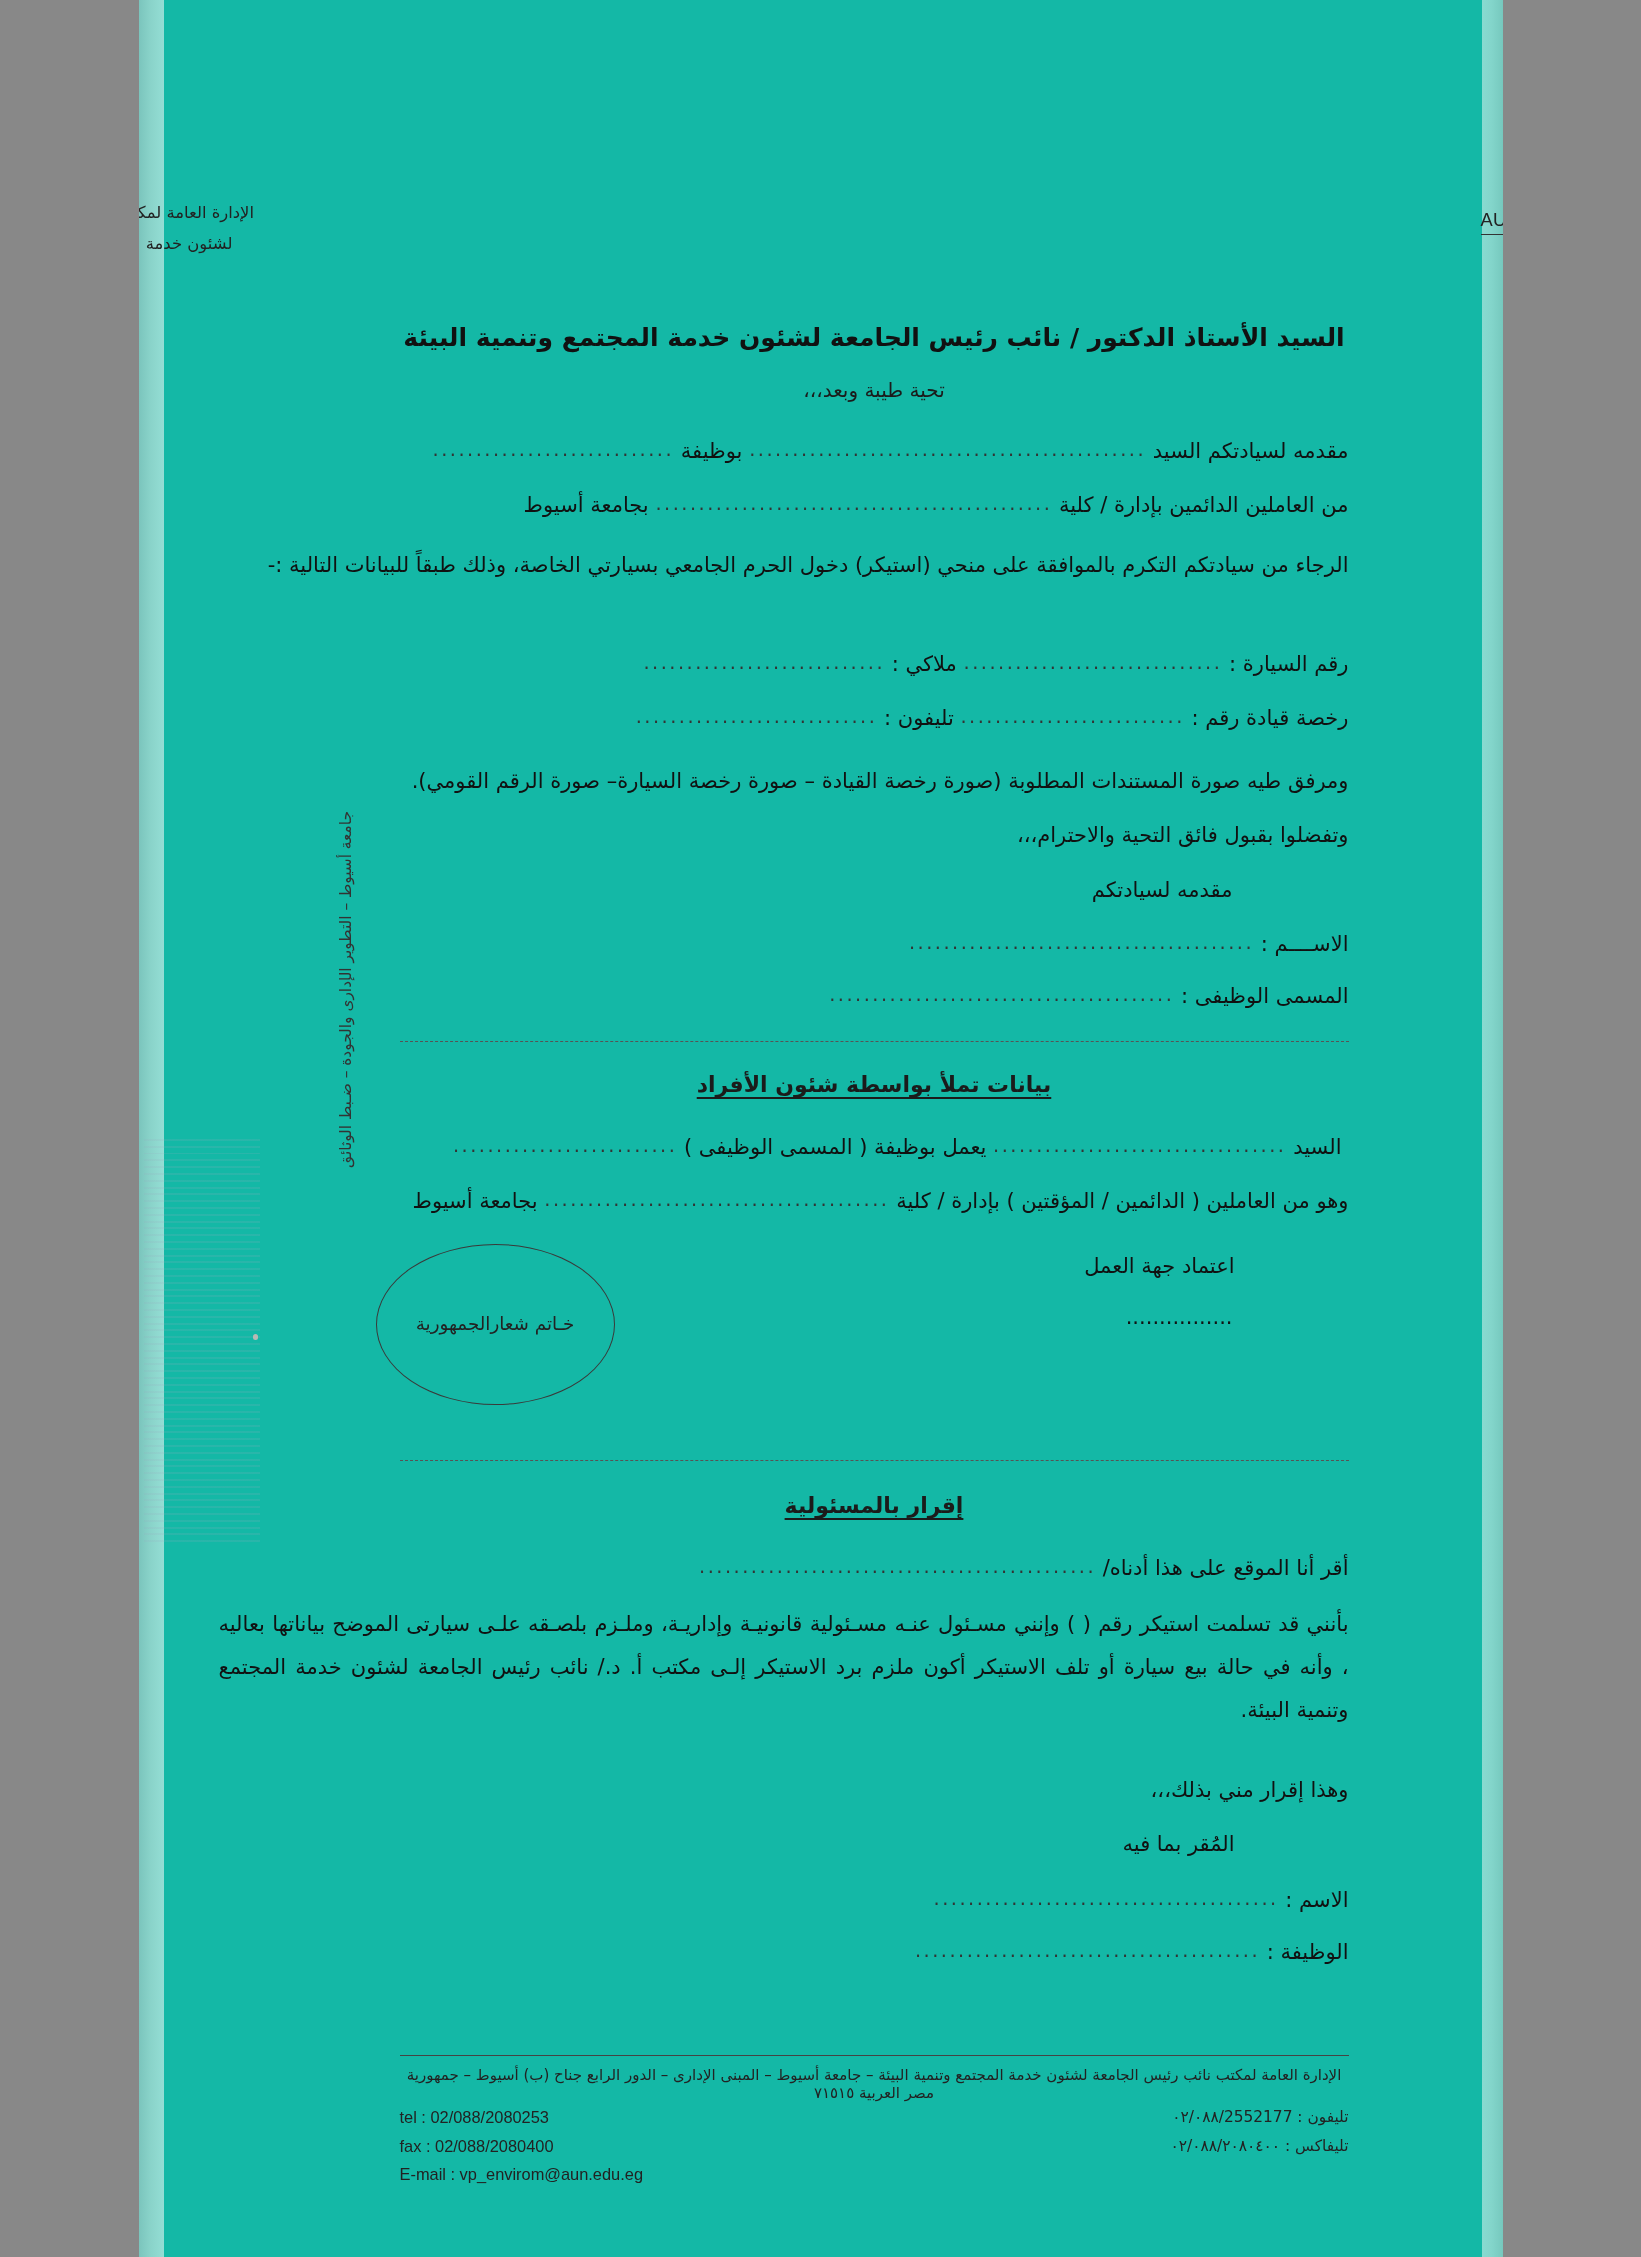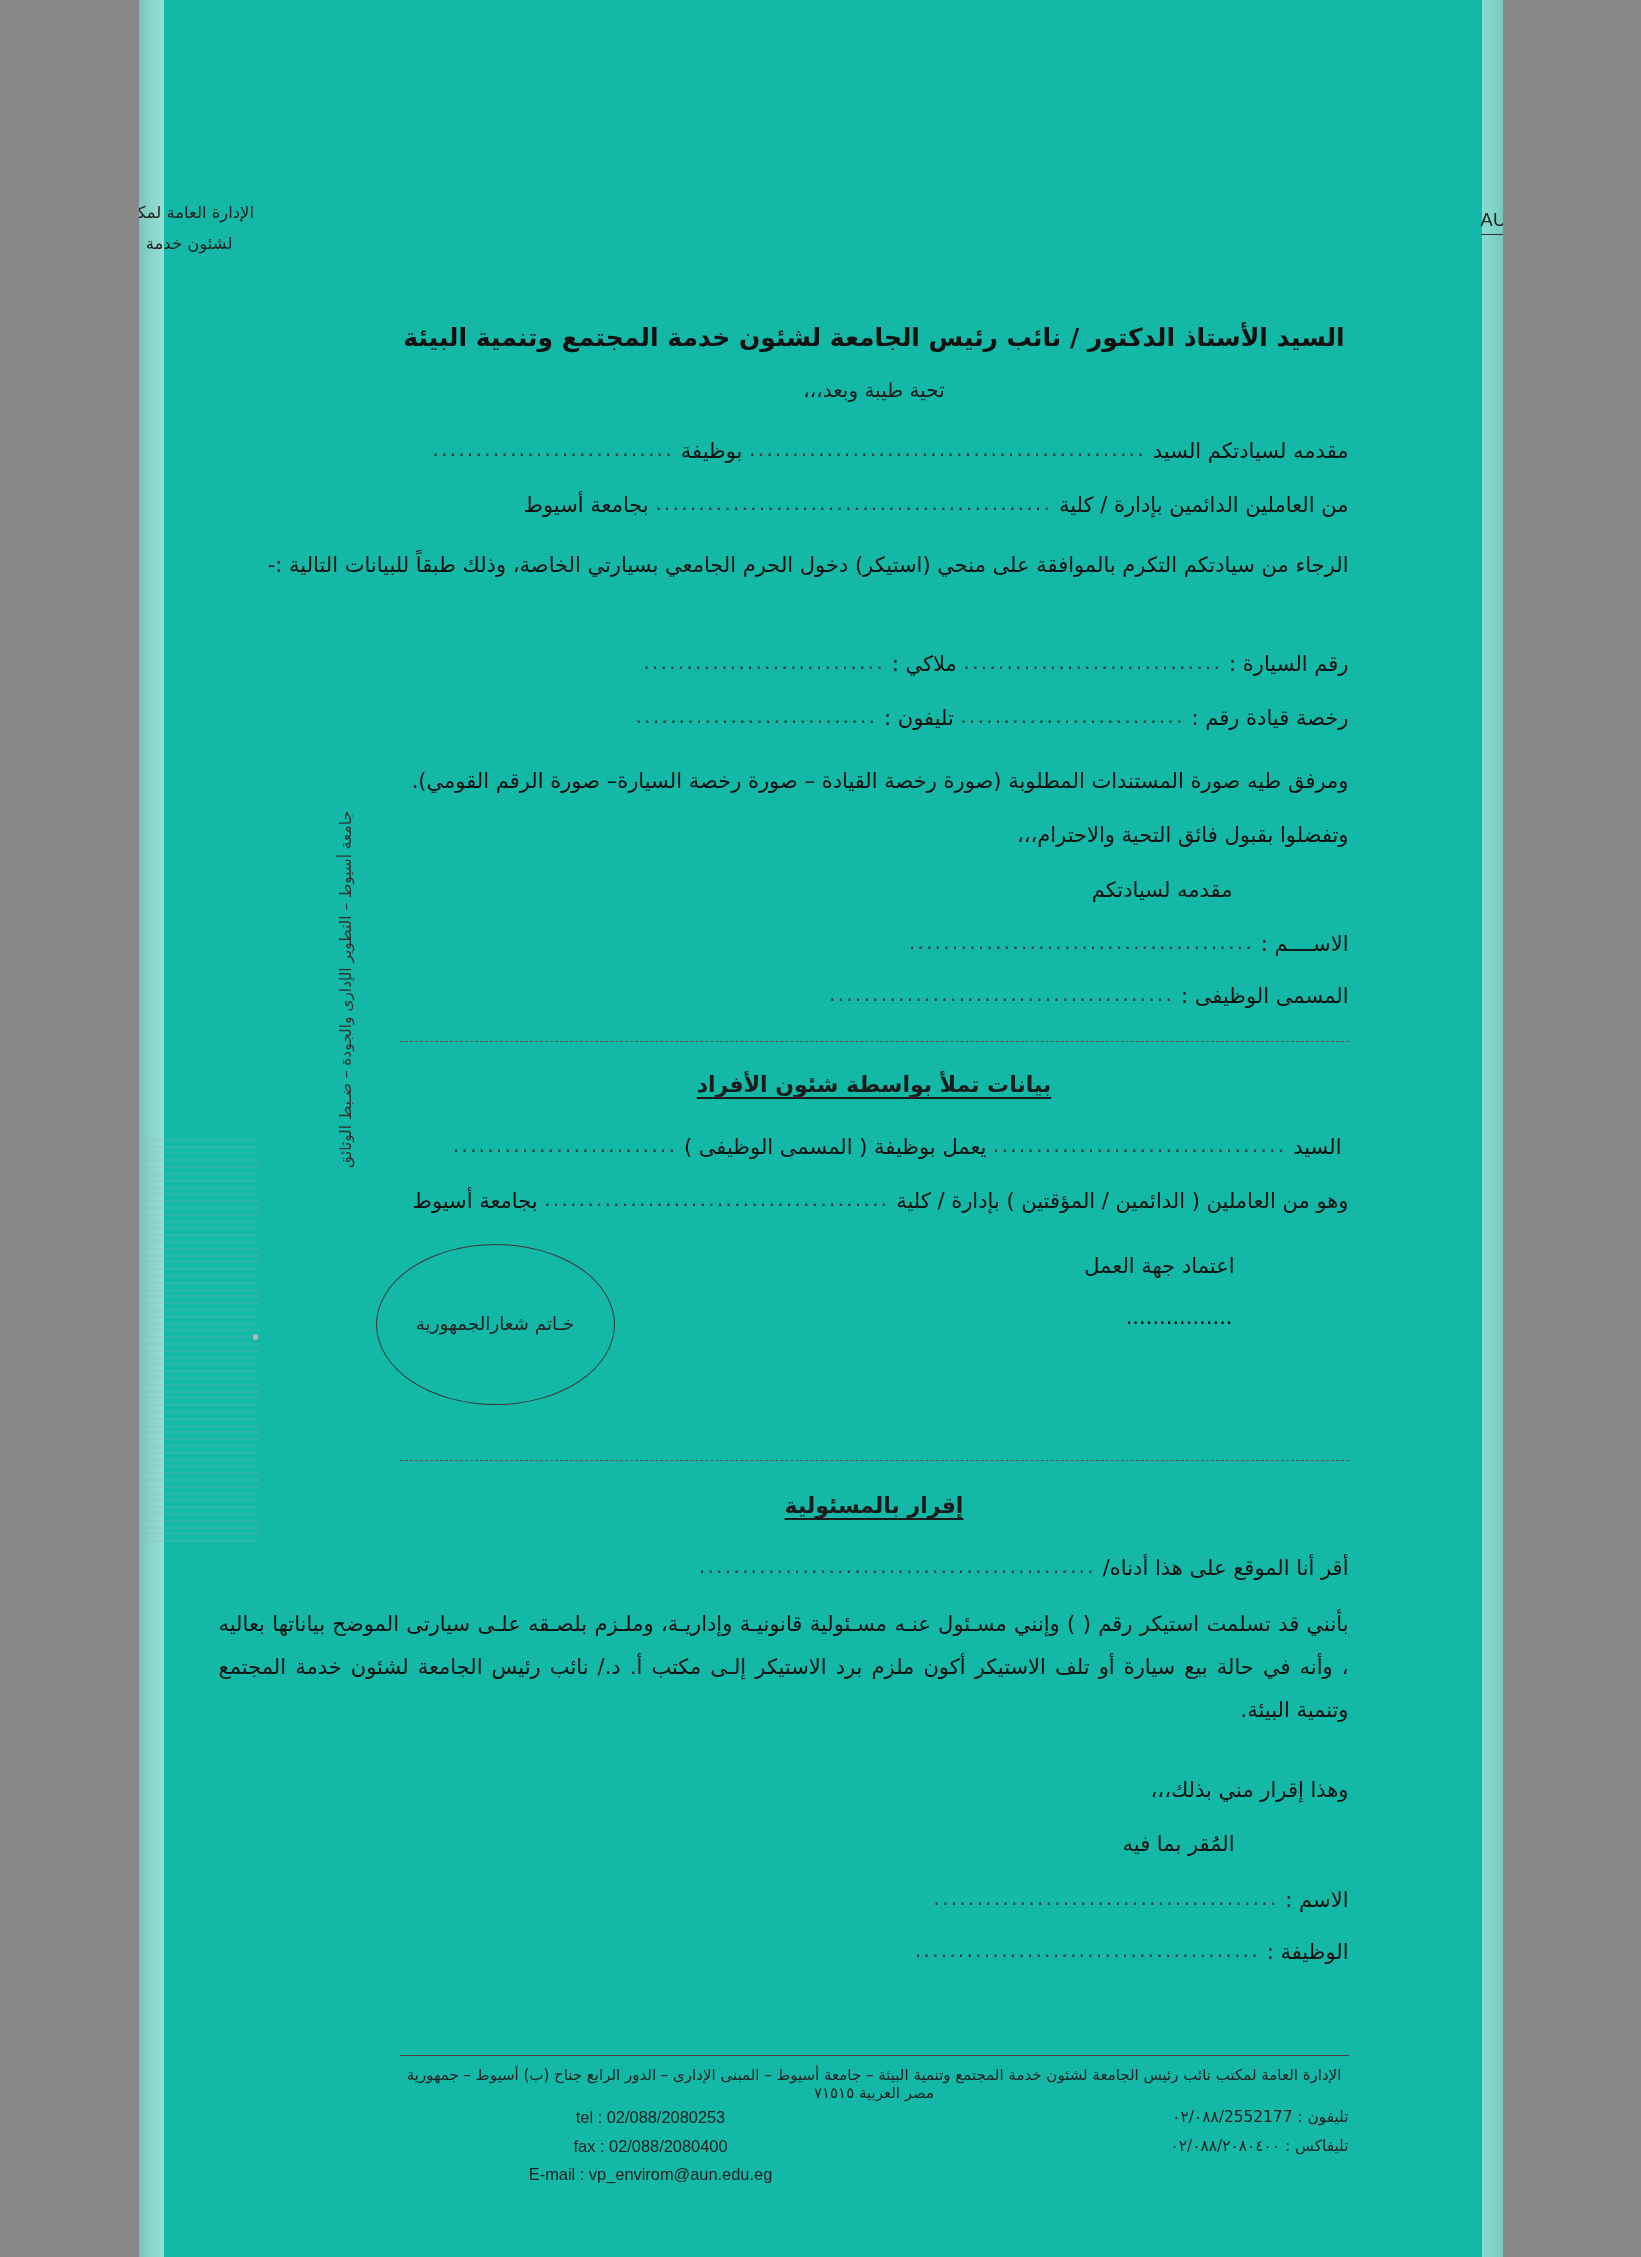--- a/index.html
+++ b/index.html
@@ -215,21 +215,21 @@
     font-size: 15.4px;
     line-height: 1.85;
     color: #222;
   }
   .footer-en {
     position: absolute;
     top: 2103px;
     left: 0;
     width: 502px;
     direction: ltr;
-    text-align: center;
+    text-align: left;
     font-family: "Liberation Sans", sans-serif;
     font-size: 16.4px;
     line-height: 1.75;
     color: #222;
   }
   .speck {
     position: absolute;
     background: #b9b9b4;
     border-radius: 50%;
   }

